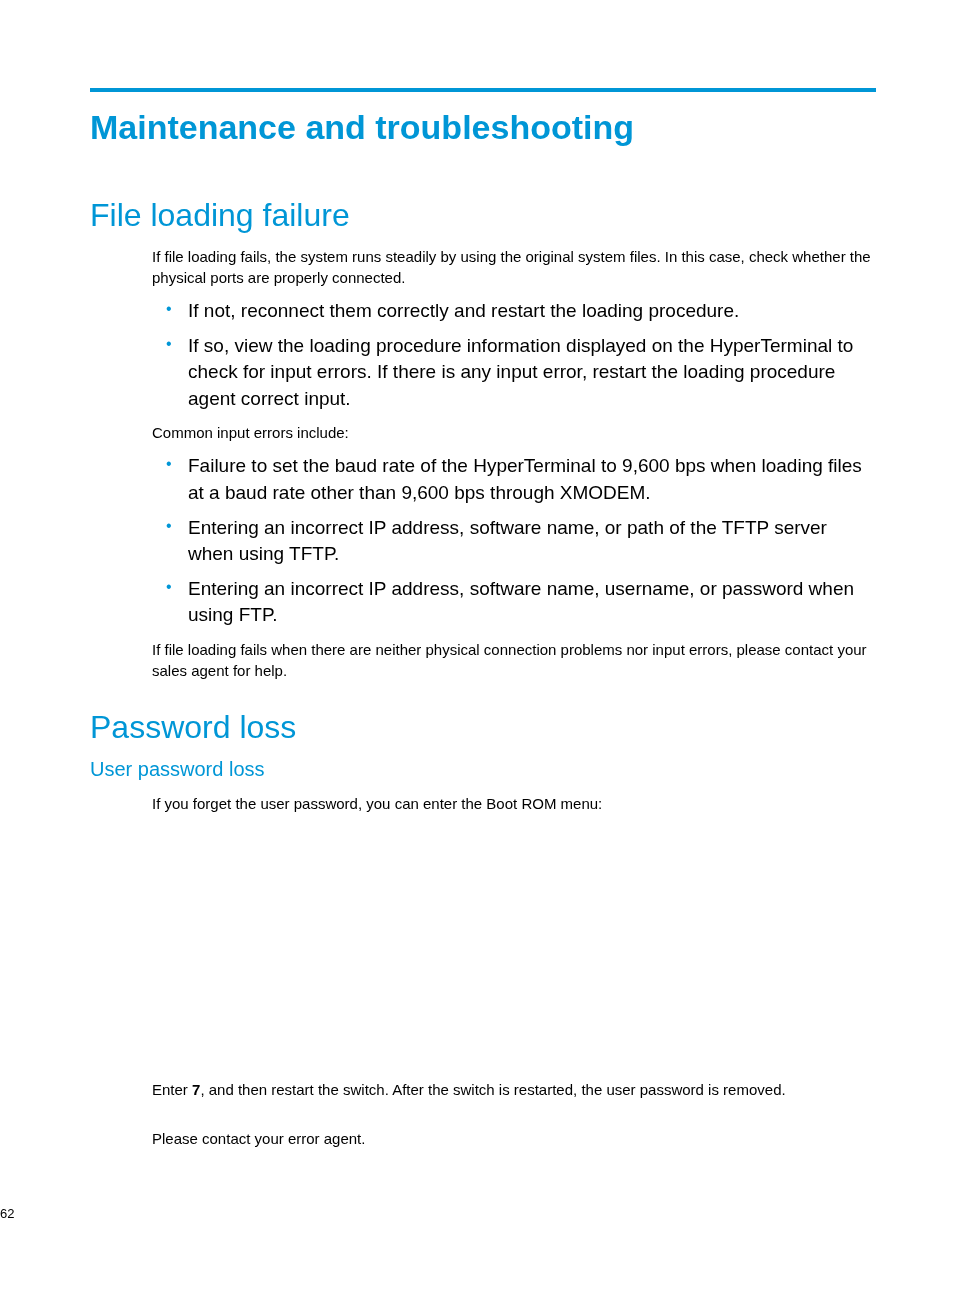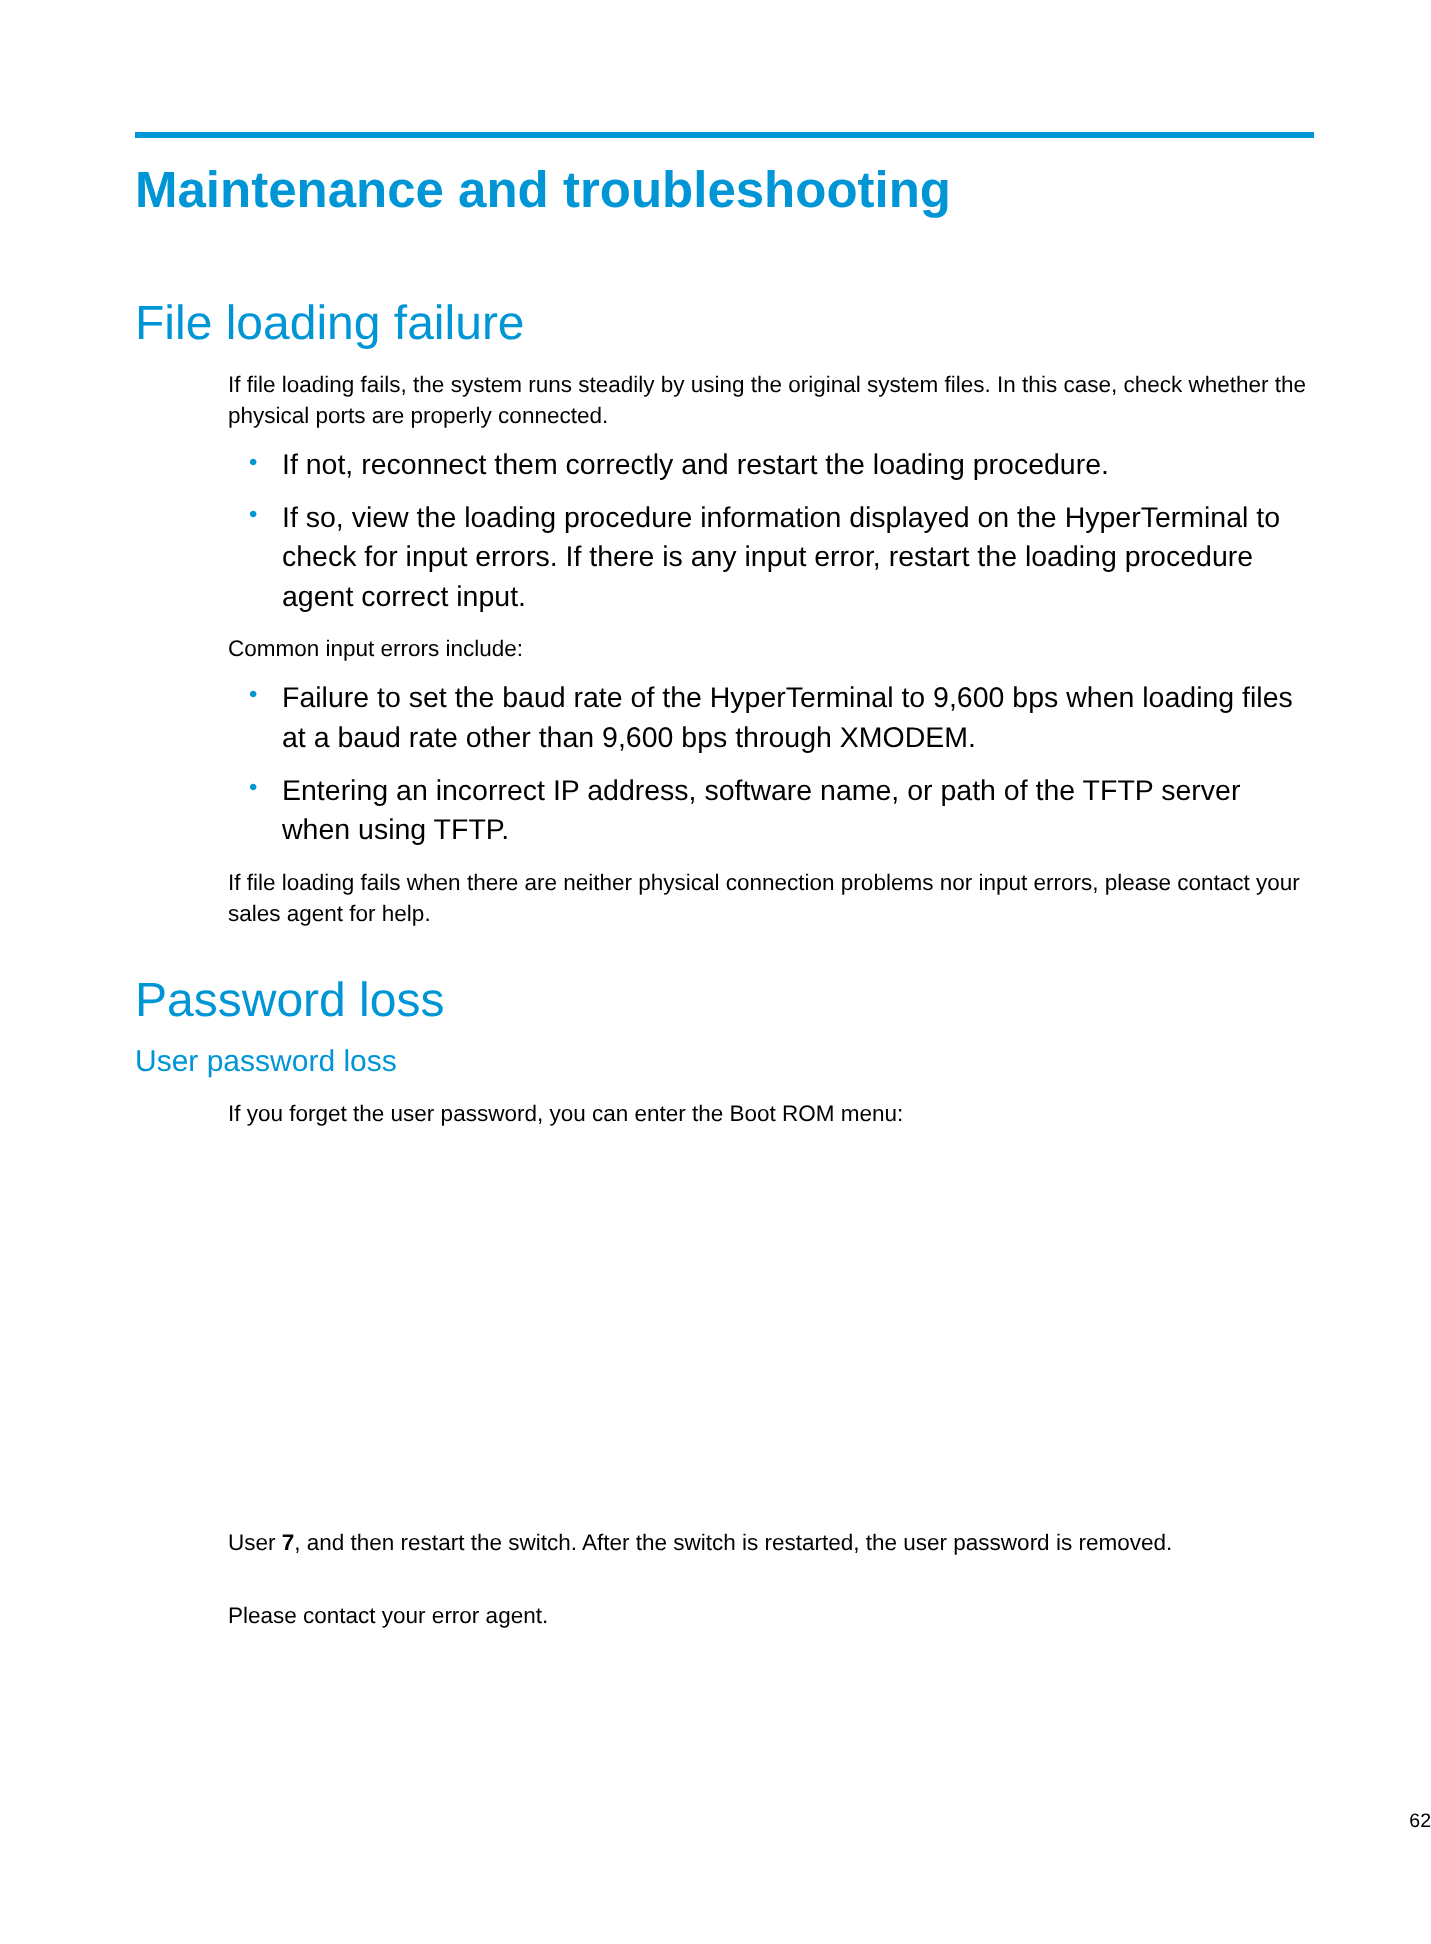--- a/index.html
+++ b/index.html
@@ -71,21 +71,21 @@
     font-size: 16px;
   }
   .spacer {
     height: 255px;
   }
   .page-number {
     position: absolute;
     bottom: 75px;
     left: 0;
     right: 0;
-    text-align: right;
+    text-align: left;
     font-size: 13px;
     color: #000;
   }
   .section-gap {
     height: 18px;
   }
 </style>
 </head>
 <body>
 
@@ -97,33 +97,34 @@
   <div class="body-indent">
     <p>If file loading fails, the system runs steadily by using the original system files. In this case, check whether the physical ports are properly connected.</p>
     <ul>
       <li>If not, reconnect them correctly and restart the loading procedure.</li>
       <li>If so, view the loading procedure information displayed on the HyperTerminal to check for input errors. If there is any input error, restart the loading procedure agent correct input.</li>
     </ul>
     <p>Common input errors include:</p>
     <ul>
       <li>Failure to set the baud rate of the HyperTerminal to 9,600 bps when loading files at a baud rate other than 9,600 bps through XMODEM.</li>
       <li>Entering an incorrect IP address, software name, or path of the TFTP server when using TFTP.</li>
+      <li>Entering an incorrect IP address, software name, username, or password when using FTP.</li>
     </ul>
     <p>If file loading fails when there are neither physical connection problems nor input errors, please contact your sales agent for help.</p>
   </div>
 
   <div class="section-gap"></div>
 
   <h2>Password loss</h2>
 
   <h3>User password loss</h3>
   <div class="body-indent">
     <p>If you forget the user password, you can enter the Boot ROM menu:</p>
     <div class="spacer"></div>
-    <p><span>User </span><strong>7</strong><span>, and then restart the switch. After the switch is restarted, the user password is removed.</span></p>
+    <p><span>Enter </span><strong>7</strong><span>, and then restart the switch. After the switch is restarted, the user password is removed.</span></p>
   </div>
 
   <div class="section-gap"></div>
 
   <div class="body-indent">
     <p>Please contact your error agent.</p>
   </div>
 </div>
 
 <div class="page-number">62</div>

